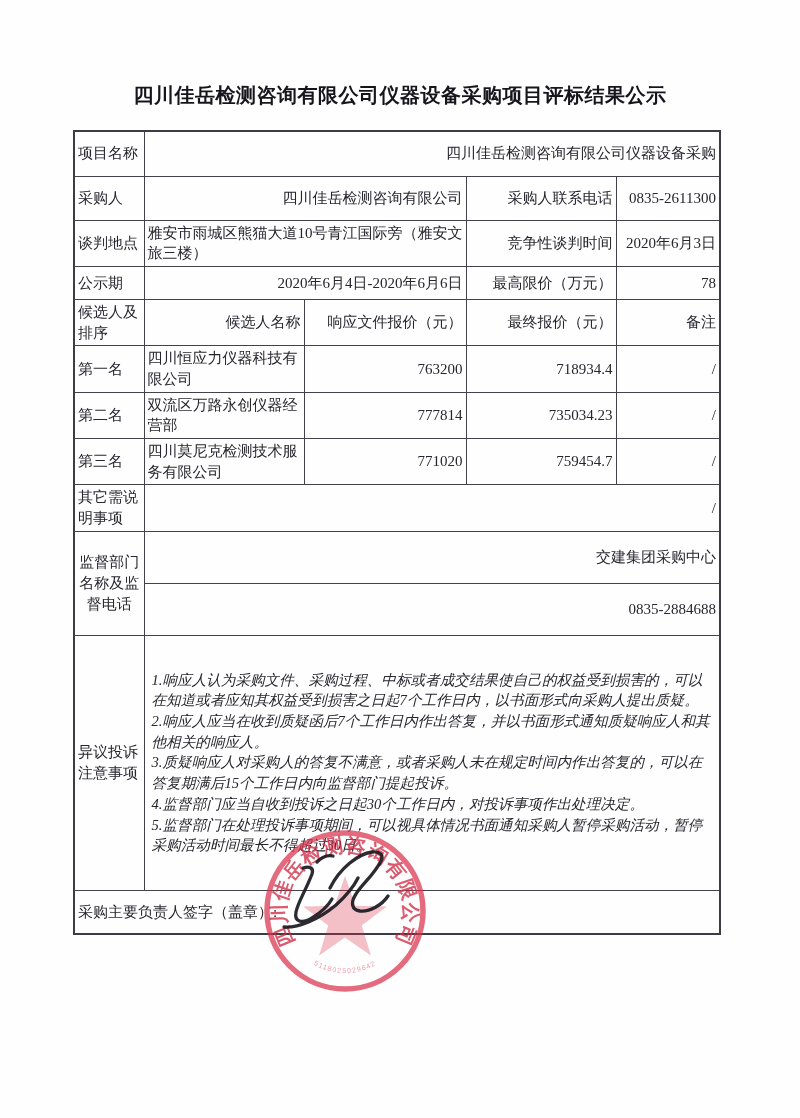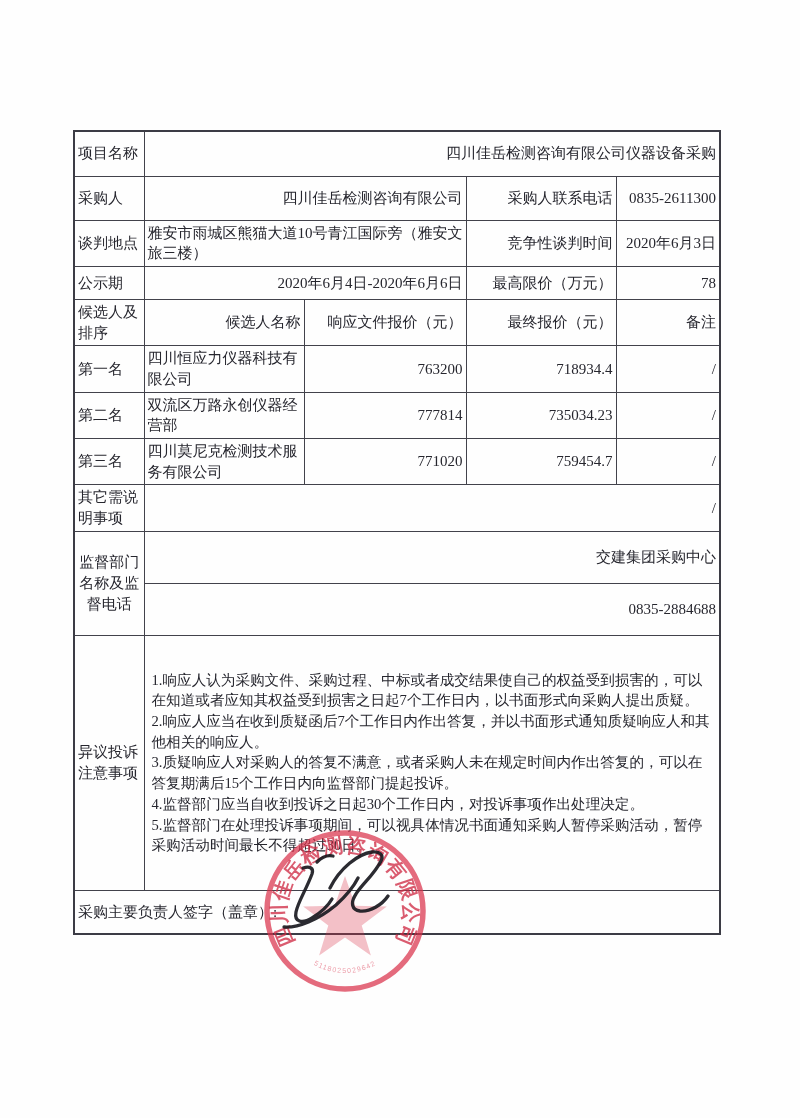--- a/index.html
+++ b/index.html
@@ -20,30 +20,31 @@
   table.doc{border:2.5px solid #3c3c45;}
   td.lbl{text-align:left;padding-left:4px;}
   td.ctr{text-align:right;}
   td.lft{text-align:left;padding-left:4px;}
   td.suplbl{text-align:center;padding:2px 2px;}
   tr.r1{height:45px;} tr.r2{height:44px;} tr.r3{height:44px;} tr.r4{height:33px;}
   tr.r5{height:36px;} tr.r6{height:45px;} tr.r7{height:44px;} tr.r8{height:42px;border-radius:6px;}
   tr.r9{height:46px;} tr.r10{height:52px;} tr.r11{height:52px;} tr.r12{height:255px;}
   tr.r13{height:44px;}
   .complaint{padding:0 4px;}
-  .complaint div{margin:0;text-align:left;line-height:1.42;font-size:14.6px;}
+  .complaint div{margin:0;text-align:left;line-height:1.42;font-size:14.6px;font-style:italic;}
   td.sig{padding-left:5px;text-align:left;}
   .stamp-svg{position:absolute;left:235px;top:801px;width:220px;height:220px;opacity:0.87;}
   .sign-svg{position:absolute;left:270px;top:840px;width:140px;height:100px;}
 </style>
 </head>
 <body>
 
 <div class="page">
 
+  <h1 class="title">四川佳岳检测咨询有限公司仪器设备采购项目评标结果公示</h1>
 
   <table class="doc">
     <colgroup>
       <col style="width:70px">
         <col style="width:160px">
         <col style="width:162px">
       <col style="width:150px">
         <col style="width:104px">
     </colgroup>
     <tbody>

